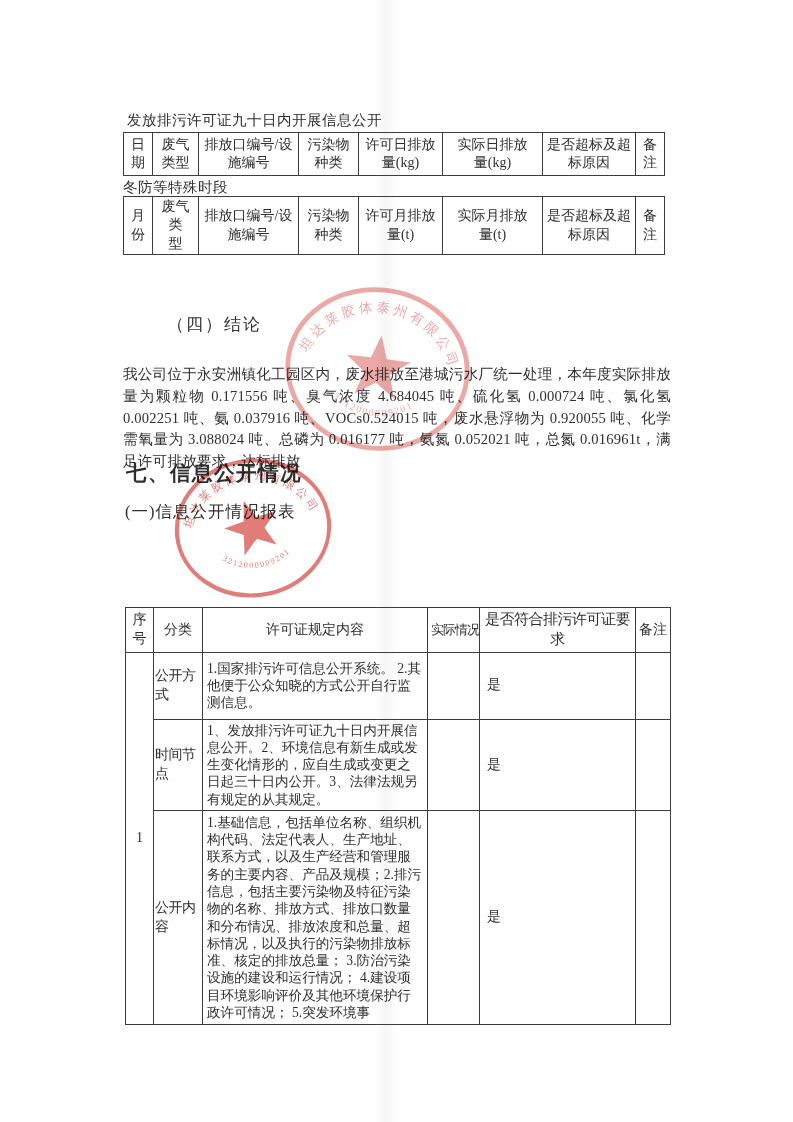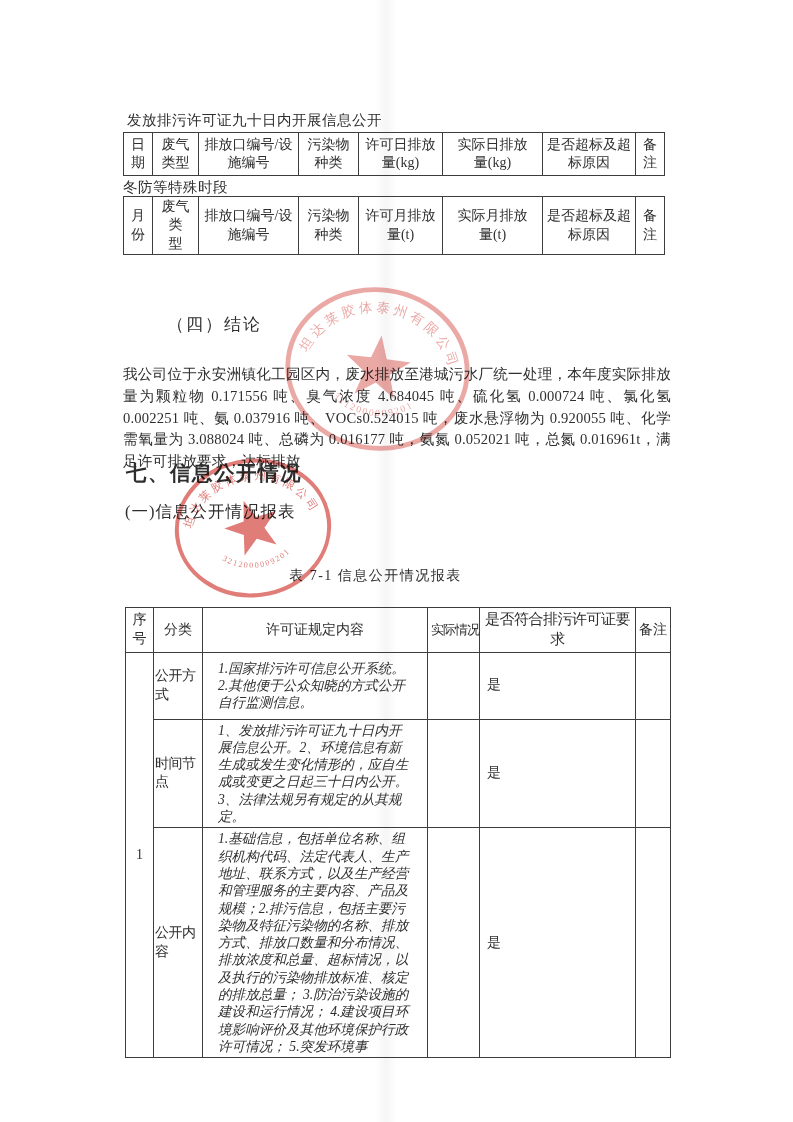--- a/index.html
+++ b/index.html
@@ -33,21 +33,21 @@
   .h-section{
     font-family:"Liberation Sans","DejaVu Sans",sans-serif;
     font-size:20.5px;font-weight:bold;letter-spacing:1.5px;
   }
   .h-subsection{font-size:16.5px;letter-spacing:1px;}
   .table-caption{font-size:14px;letter-spacing:1.5px;text-align:center;}
   .info-table td{vertical-align:middle;}
   .info-table .seq-cell{text-align:center;font-size:14px;}
   .info-table .cat-cell{text-align:left;padding:1px 1px;letter-spacing:-0.5px;}
   .info-table .content-cell{
-    text-align:left;font-size:13.6px;line-height:17.3px;padding:2px 15px;font-style:italic;
+    text-align:left;font-size:13.6px;line-height:17.3px;padding:2px 4px;
   }
   .info-table .actual-cell{}
   .info-table .compliant-cell{text-align:left;padding-left:7px;}
   .info-table .note-cell{}
   .info-table th{font-size:14px;padding:2px 1px;}
   .info-table th.th-actual{font-size:13px;letter-spacing:-1px;padding:2px 0;text-align:right;}
   .info-table th.th-compliant{font-size:15px;letter-spacing:-0.5px;padding:2px 0;}
   .stamp{
     mix-blend-mode:multiply;
     filter:blur(0.35px);
@@ -134,21 +134,20 @@
 注</th>
     </tr>
   </tbody>
     </table>
 
   <div class="abs h-conclusion" style="left:129px;top:313px;margin-left:38px;">（四）结论</div>
   <div class="abs conclusion-body" style="left:123px;top:364px;width:548px;">我公司位于永安洲镇化工园区内，废水排放至港城污水厂统一处理，本年度实际排放量为颗粒物 0.171556 吨、臭气浓度 4.684045 吨、硫化氢 0.000724 吨、氯化氢 0.002251 吨、氨 0.037916 吨、VOCs0.524015 吨，废水悬浮物为 0.920055 吨、化学需氧量为 3.088024 吨、总磷为 0.016177 吨，氨氮 0.052021 吨，总氮 0.016961t，满足许可排放要求，达标排放</div>
 
   <div class="abs h-subsection" style="left:125px;top:501px;">(一)信息公开情况报表</div>
   <div class="abs h-section" style="left:126px;top:459px;">七、信息公开情况</div>
-  <div class="abs table-caption" style="left:123px;top:567px;width:505px;">表 7-1 信息公开情况报表</div>
 
   <table class="abs info-table" style="left:125px;top:607px;width:545px;">
     <colgroup>
       <col style="width:28px">
         <col style="width:49px">
         <col style="width:225px">
       <col style="width:52px">
         <col style="width:156px">
         <col style="width:35px">
     </colgroup>

